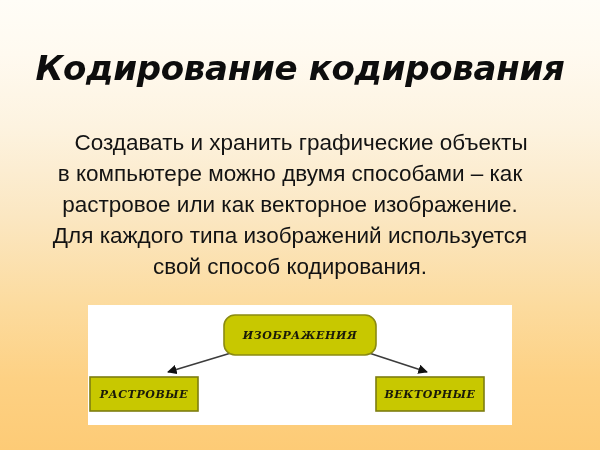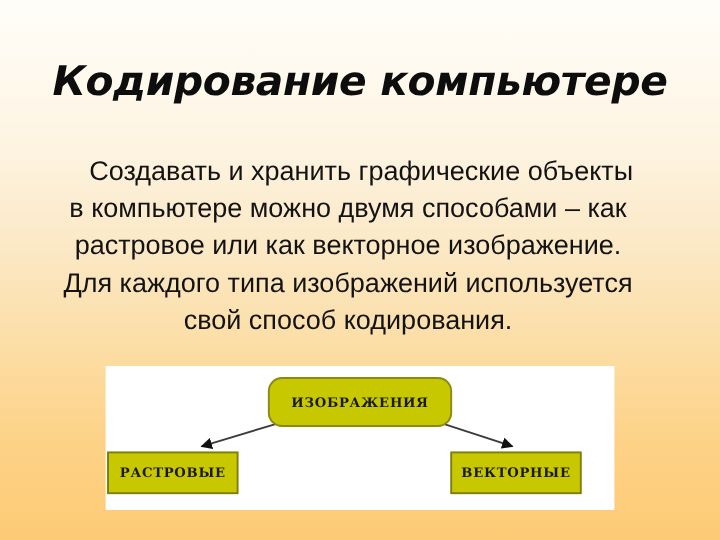--- a/index.html
+++ b/index.html
@@ -63,20 +63,21 @@
   }
 
   
   #diagram-panel {
     position: absolute;
     left: 88px;
     top: 305px;
     width: 424px;
     height: 120px;
     background: #ffffff;
+    font-style: italic;
   }
 
   #diagram-svg {
     display: block;
     width: 424px;
     height: 120px;
   }
 
   .node-label {
     font-family: "DejaVu Serif", serif;
@@ -86,21 +87,21 @@
     letter-spacing: 0.6px;
     dominant-baseline: middle;
     text-anchor: middle;
   }
 </style>
 </head>
 <body>
 
 <div id="slide">
 
-  <h1 id="slide-title">Кодирование компьютере</h1>
+  <h1 id="slide-title">Кодирование кодирования</h1>
 
   <p id="body-text">Создавать и хранить графические объекты в компьютере можно двумя способами – как растровое или как векторное изображение. Для каждого типа изображений используется свой способ кодирования.</p>
 
   <div id="diagram-panel">
     <svg id="diagram-svg" viewBox="0 0 424 120" xmlns="http://www.w3.org/2000/svg">
 
       <defs>
         <marker id="arrowhead-left" viewBox="0 0 10 10" refX="9" refY="5" markerWidth="6" markerHeight="6" orient="auto-start-reverse">
           <path d="M 0 0 L 10 5 L 0 10 z" fill="#111111"></path>
         </marker>

